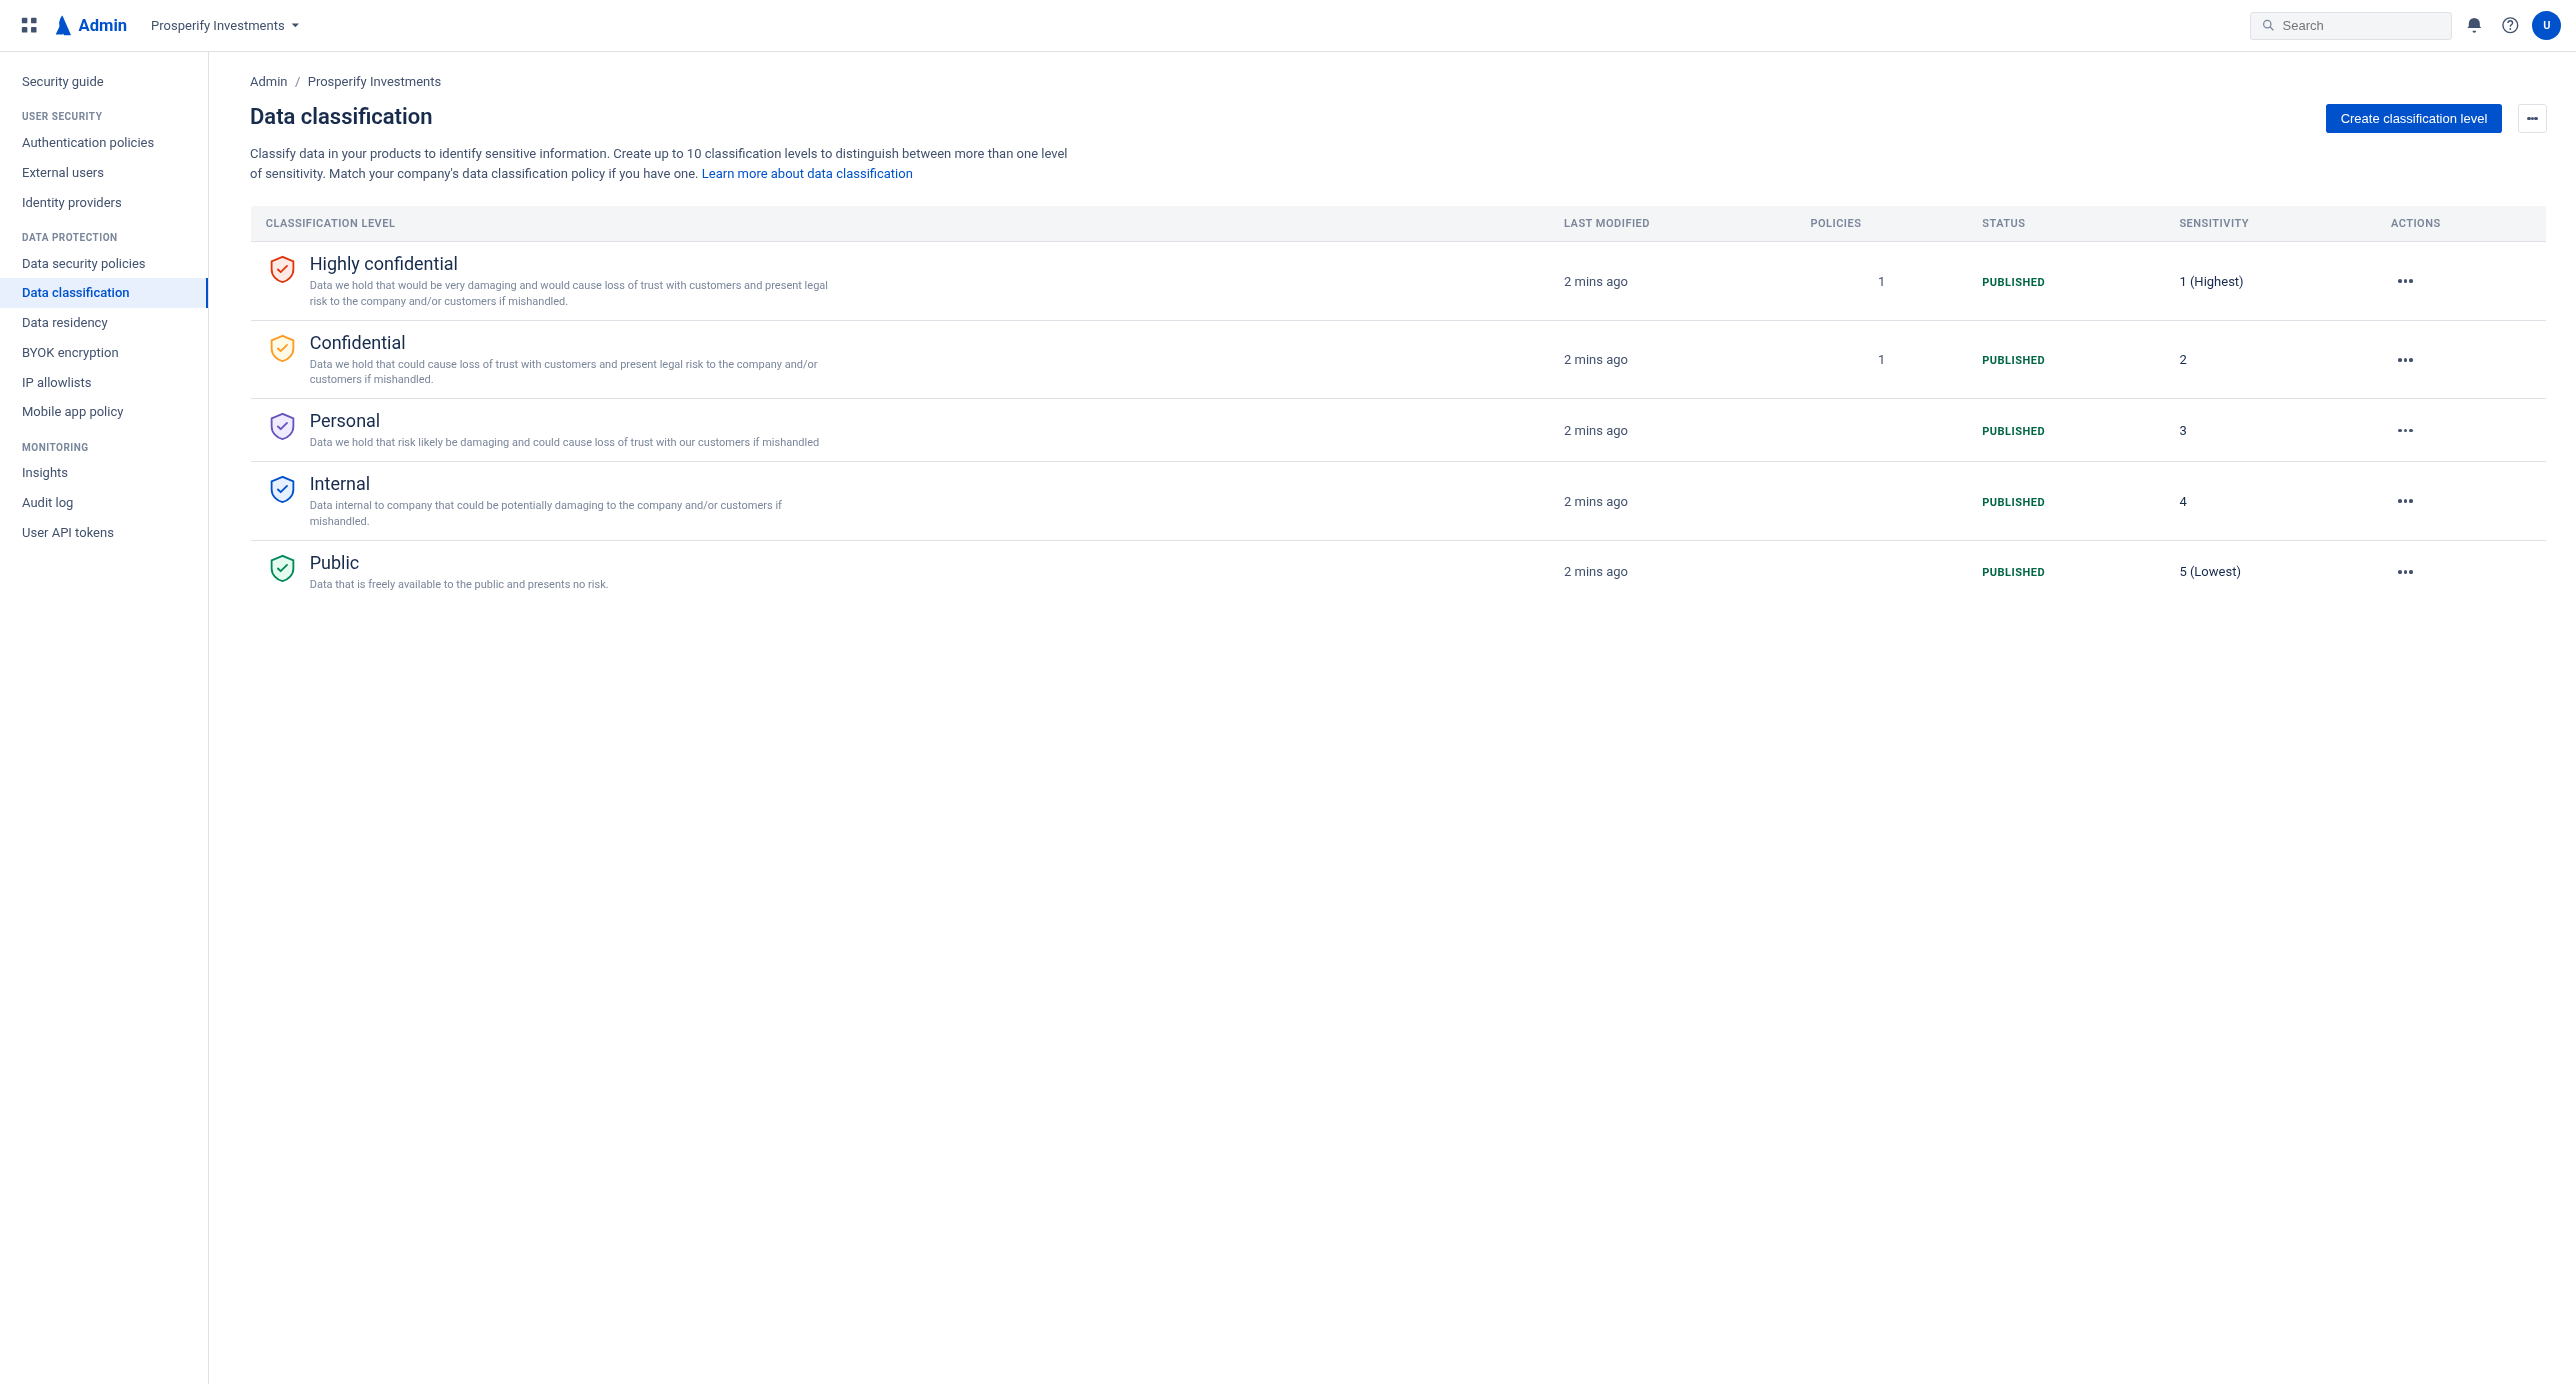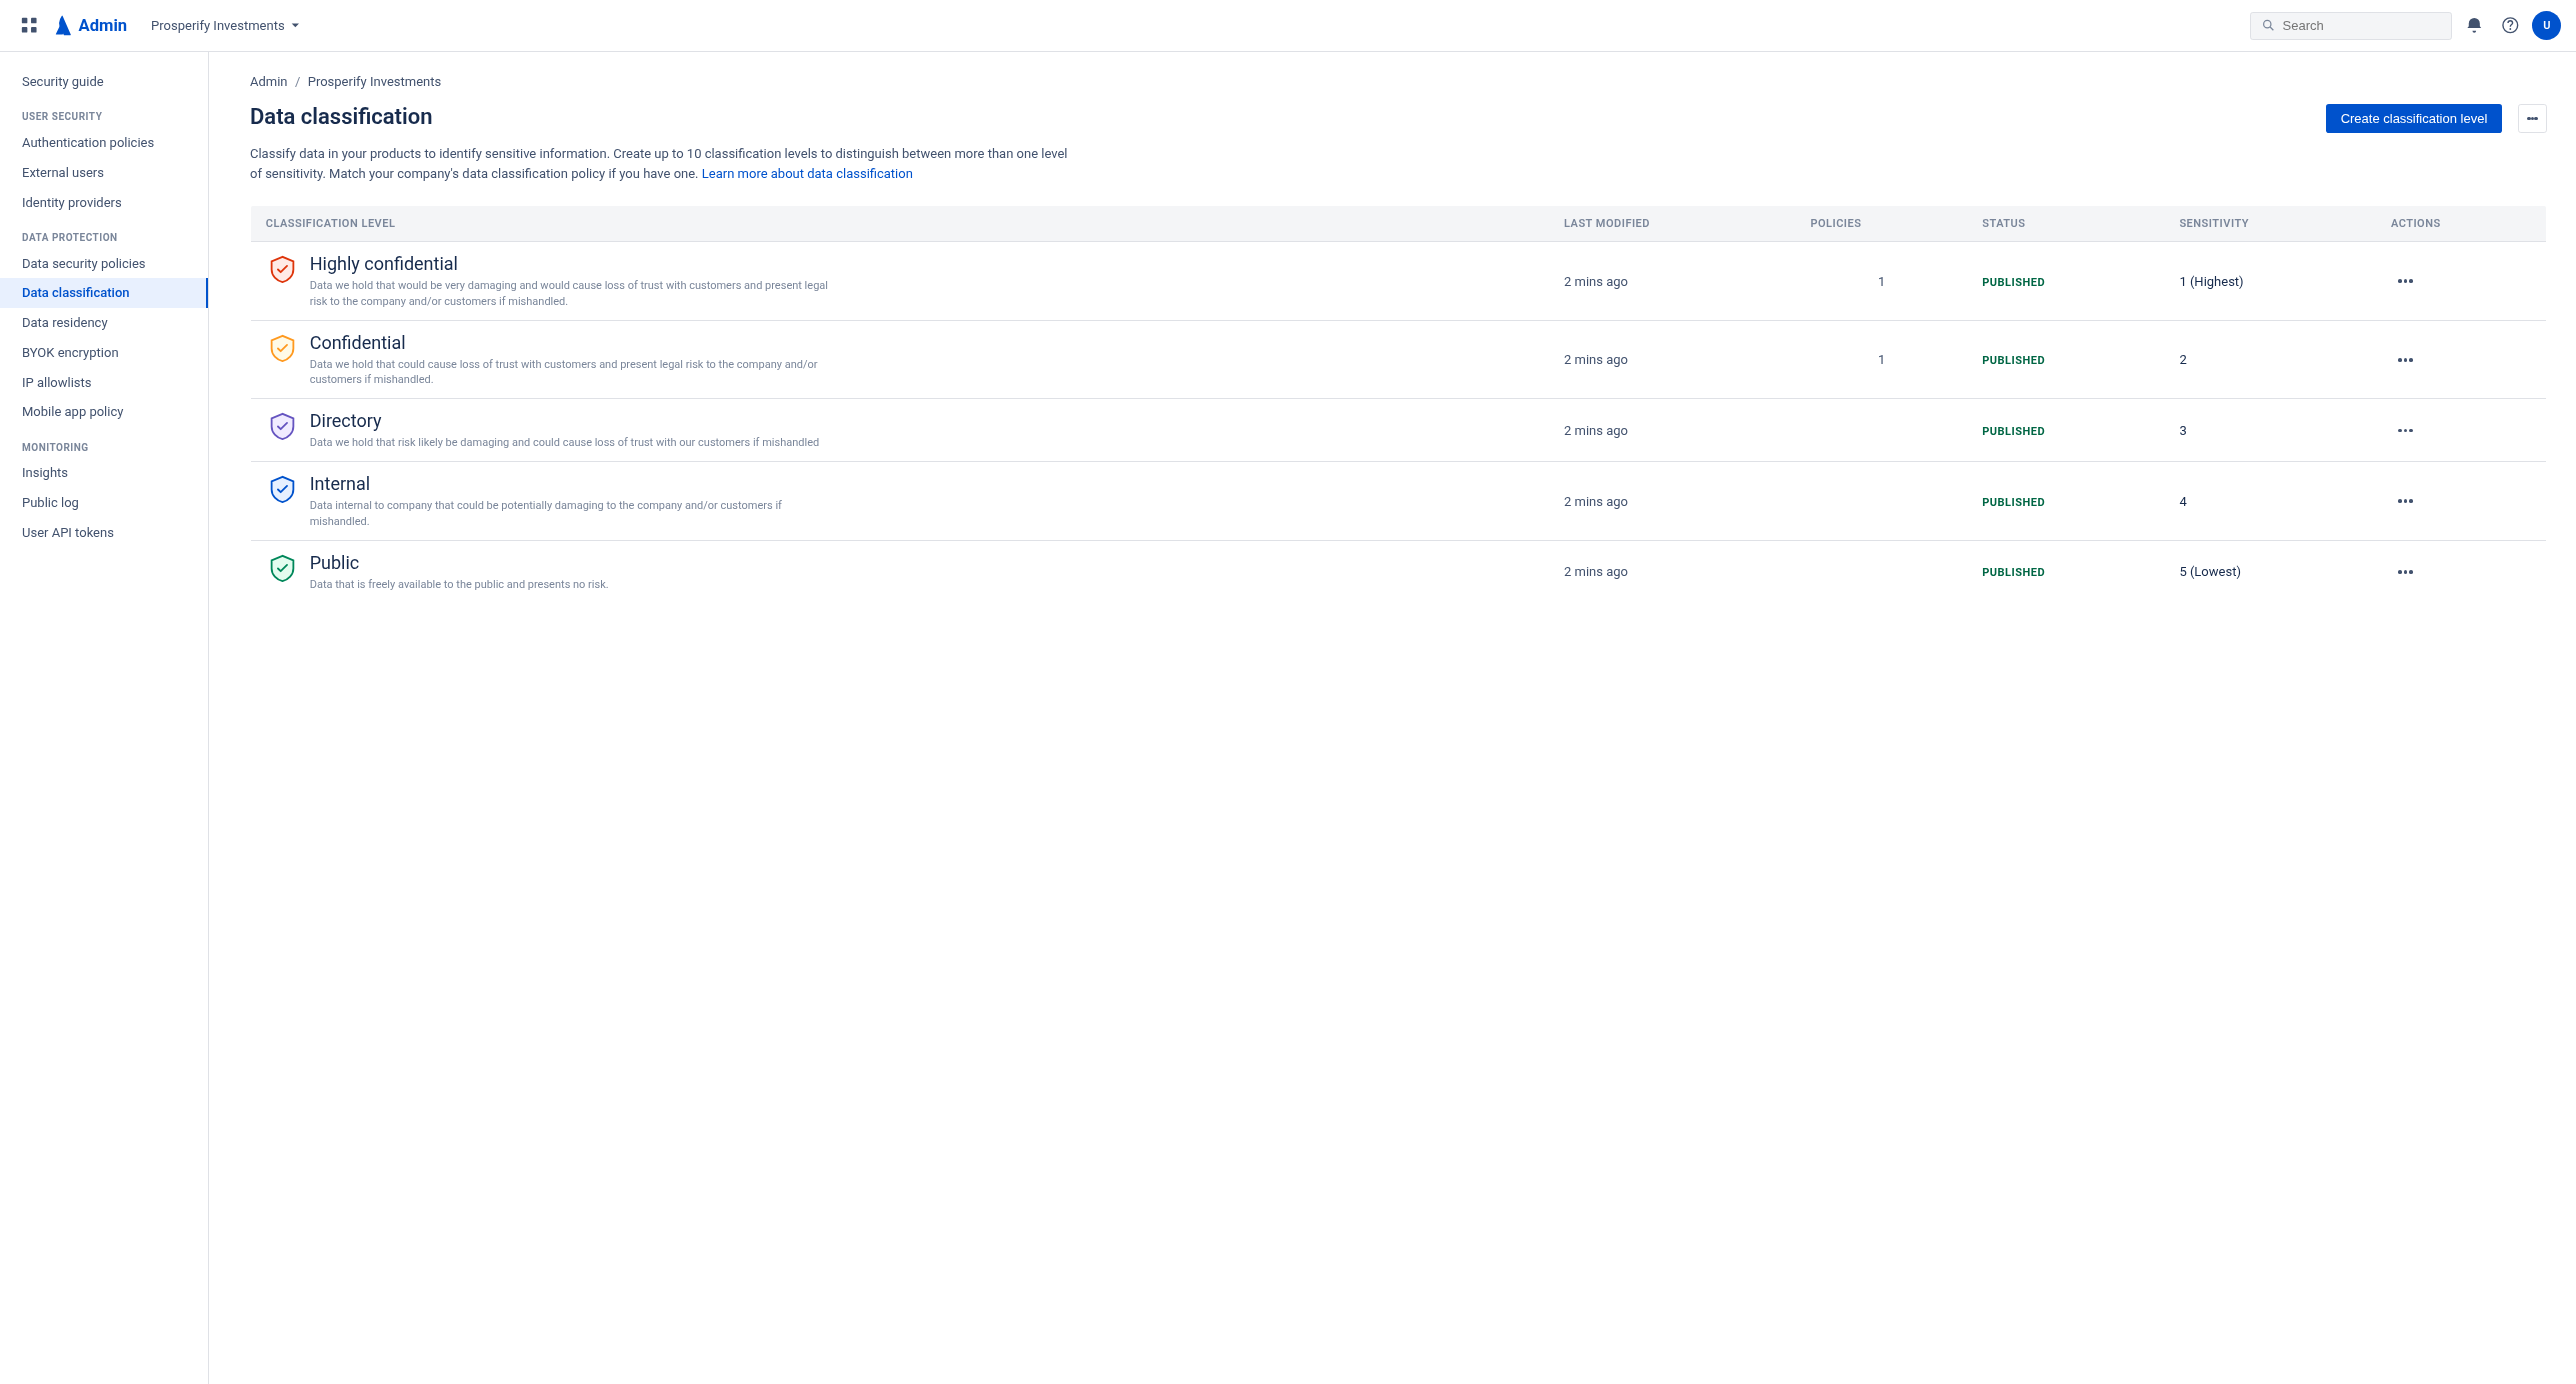--- a/index.html
+++ b/index.html
@@ -135,21 +135,21 @@
     <div class="sidebar-section">Data Protection</div>
     <a class="sidebar-item">Data security policies</a>
     <a class="sidebar-item active">Data classification</a>
     <a class="sidebar-item">Data residency</a>
     <a class="sidebar-item">BYOK encryption</a>
     <a class="sidebar-item">IP allowlists</a>
     <a class="sidebar-item">Mobile app policy</a>
 
     <div class="sidebar-section">Monitoring</div>
     <a class="sidebar-item">Insights</a>
-    <a class="sidebar-item">Public log</a>
+    <a class="sidebar-item">Audit log</a>
     <a class="sidebar-item">User API tokens</a>
   </aside>
 
   <main class="main">
 
     <div class="breadcrumb">
       <a>Admin</a>
       <span class="breadcrumb-sep">/</span>
       <a>Prosperify Investments</a>
     </div>
@@ -240,21 +240,21 @@
           <tr>
     <td>
       <div class="classification-cell">
         <div class="shield-icon">
                   <svg width="29" height="29" viewBox="0 0 32 32" fill="none">
     <path d="M16 2L4 7v9c0 7 5.5 12.5 12 14 6.5-1.5 12-7 12-14V7L16 2z" fill="#f0ebff" stroke="#6554c0" stroke-width="2"></path>
     <path d="M11 16l3 3 7-7" stroke="#6554c0" stroke-width="2" stroke-linecap="round" stroke-linejoin="round"></path>
   </svg>
                 </div>
         <div>
-          <div class="classification-name">Directory</div>
+          <div class="classification-name">Personal</div>
           <div class="classification-desc">Data we hold that risk likely be damaging and could cause loss of trust with our customers if mishandled</div>
         </div>
       </div>
     </td>
     <td class="last-modified">2 mins ago</td>
     <td class="policies-count"></td>
     <td><span class="status-badge">PUBLISHED</span></td>
     <td class="sensitivity">3</td>
     <td>
       <button class="actions-btn">

